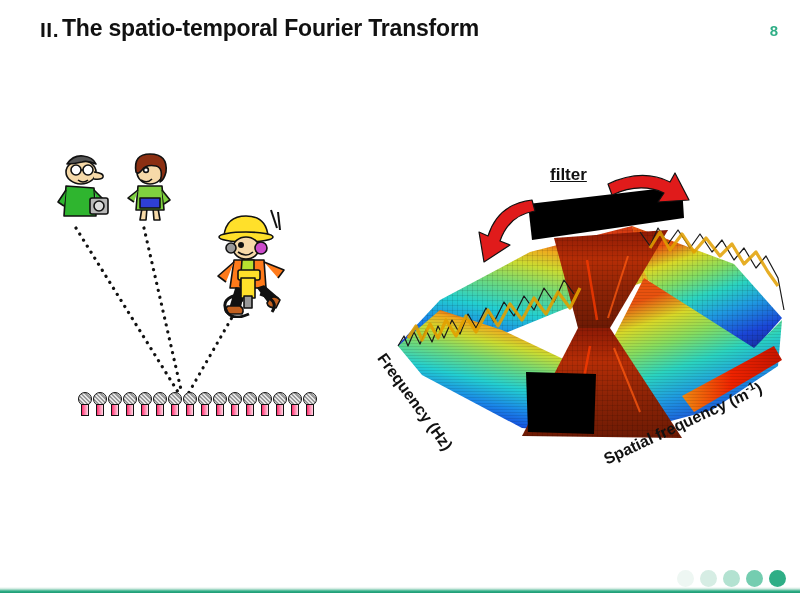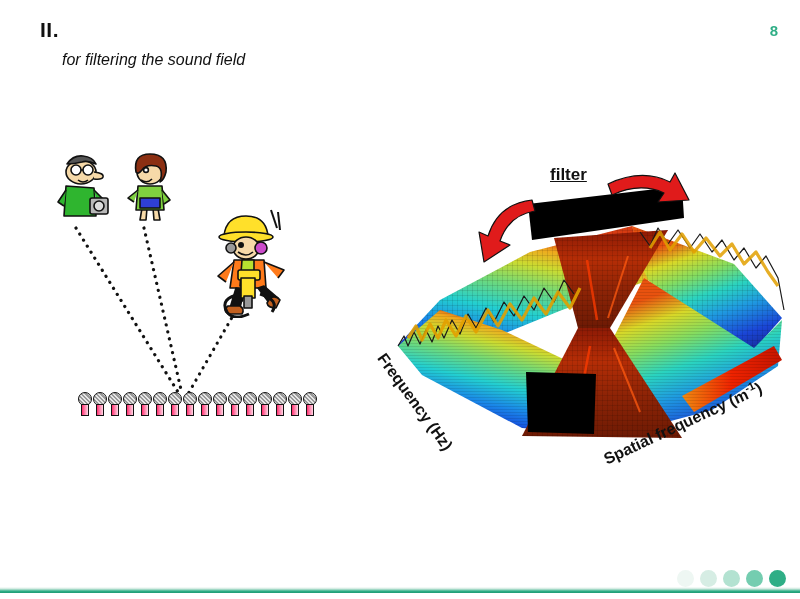--- a/index.html
+++ b/index.html
@@ -91,21 +91,21 @@
     transform:rotate(-25deg);transform-origin:left top;
   }
   .sup{font-size:11px;vertical-align:super;}
 </style>
 </head>
 <body>
 
 <div class="slide">
 
   <div class="hdr-num">II.</div>
-  <div class="hdr-sub">for filtering the sound field</div>
+  <div class="hdr-title">The spatio-temporal Fourier Transform</div>
   <div class="page-no" style="color: rgb(47, 174, 134);">8</div>
 
   <div class="illus">
 
     <svg class="rays" viewBox="0 0 300 270">
       <g stroke="#111" stroke-width="3.2" stroke-linecap="round" stroke-dasharray="0.1 7" fill="none">
         <line x1="36" y1="78" x2="138" y2="242"></line>
         <line x1="104" y1="78" x2="142" y2="244"></line>
         <line x1="202" y1="150" x2="148" y2="244"></line>
       </g>

